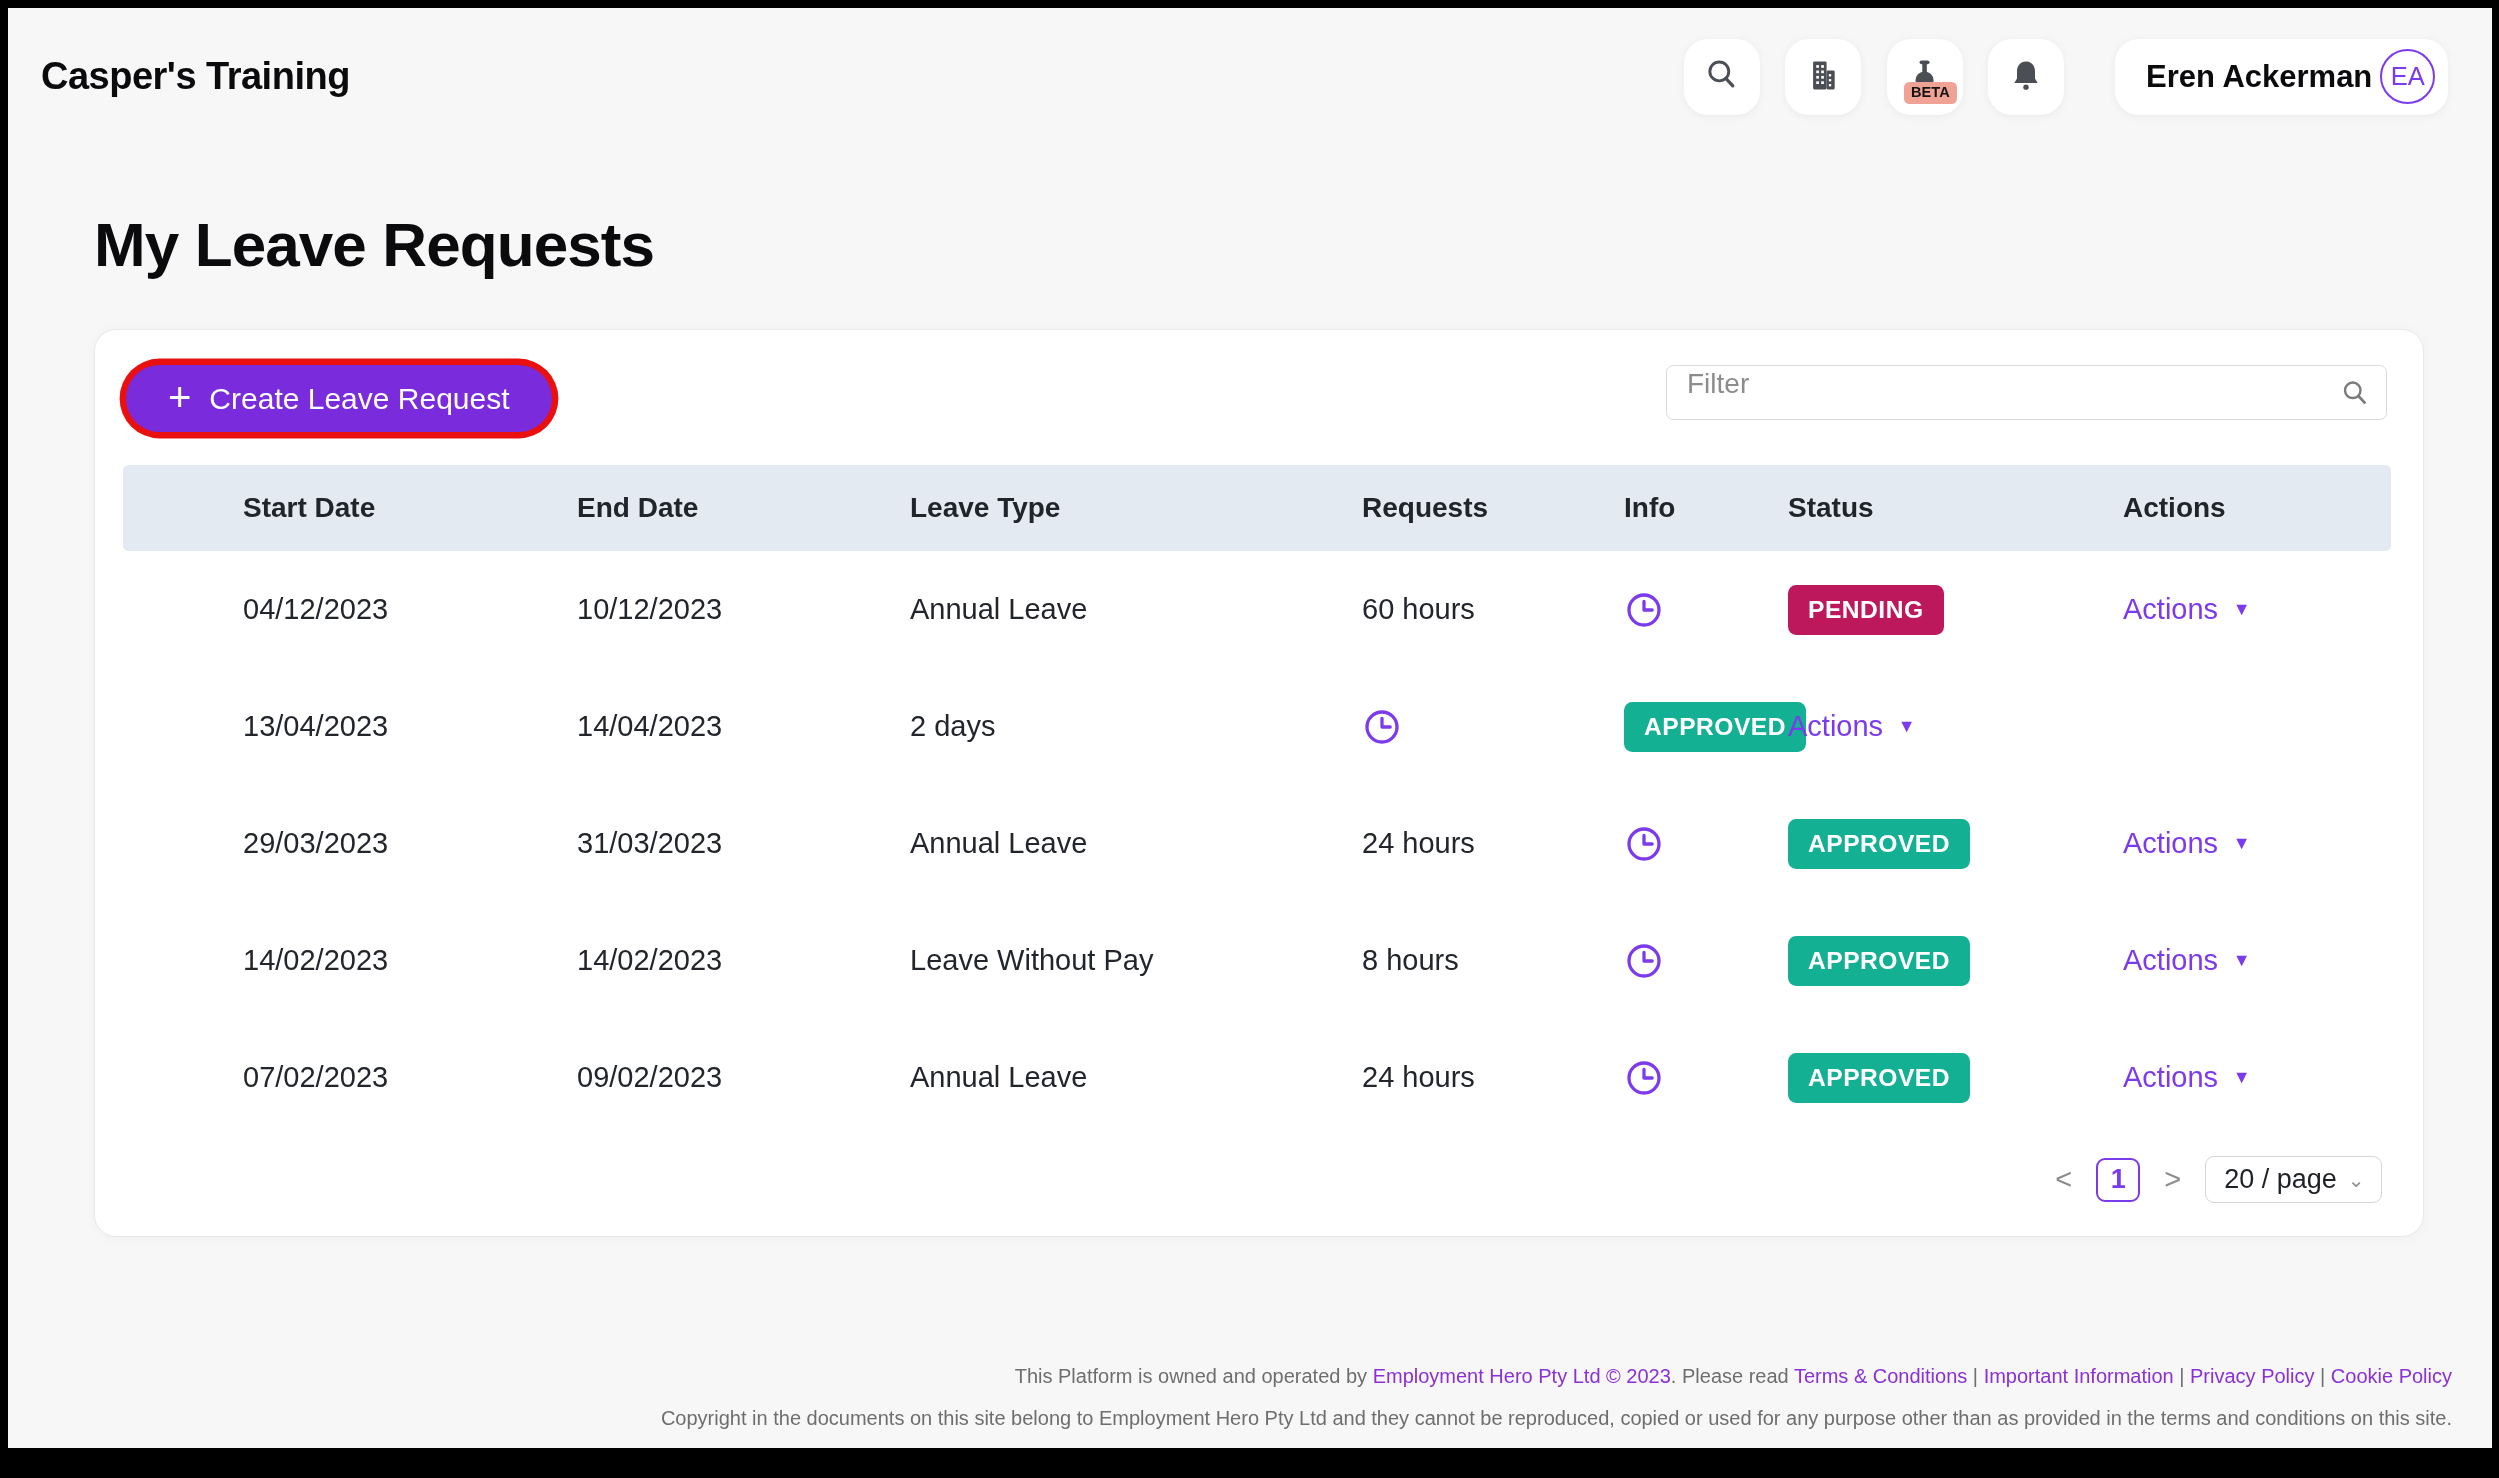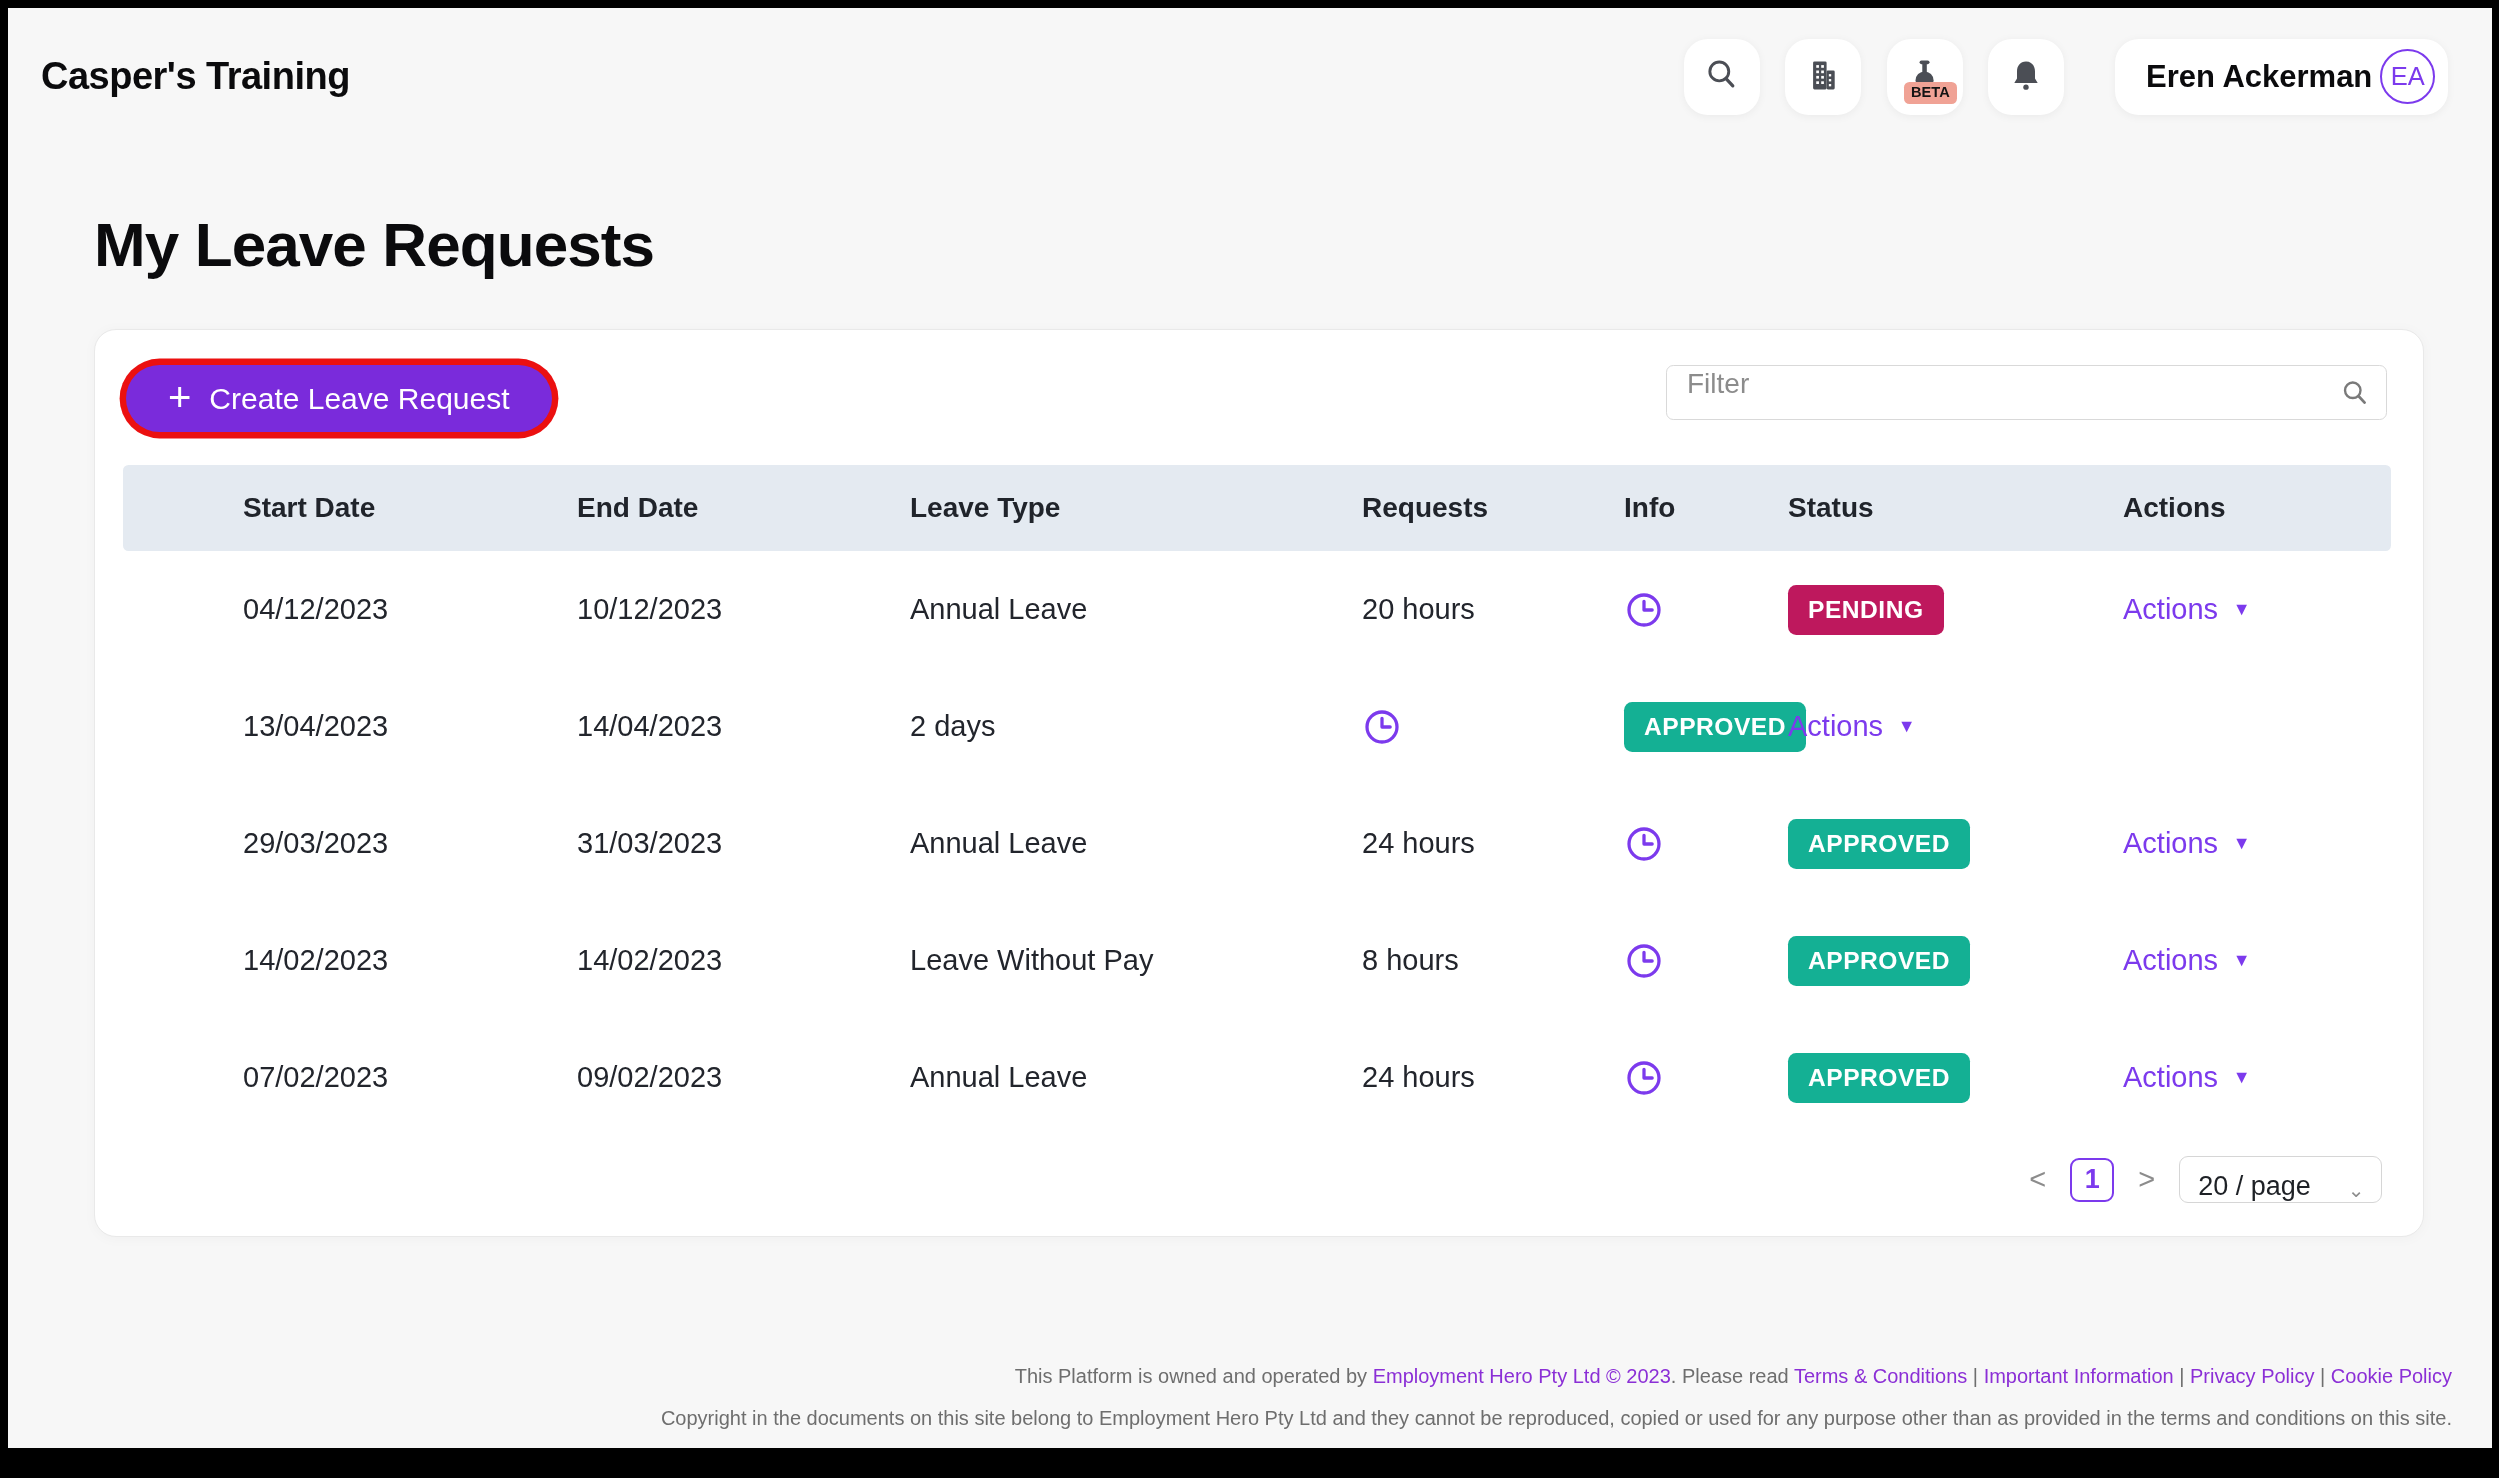--- a/index.html
+++ b/index.html
@@ -104,21 +104,21 @@
     display:flex; align-items:center; gap:24px;
   }
   .pg-arrow { color:#8C8C8C; font-size:29px; cursor:pointer; background:none; border:none; font-family:inherit; }
   .pg-current {
     width:44px; height:44px; border:2.7px solid #7C3AED; border-radius:9px;
     color:#7C3AED; font-size:27px; font-weight:700; background:#fff;
     display:flex; align-items:center; justify-content:center; cursor:pointer;
   }
   .pg-size {
     height:47px; border:1.8px solid #D6D6D6; border-radius:9px; background:#fff;
-    display:flex; align-items:flex-end; gap:37px; padding:0 16.4px 0 18px;
+    display:flex; align-items:center; gap:11px; padding:0 16.4px 0 18px;
     font-size:27px; color:#1E2126; cursor:pointer;
   }
   .pg-size .chev { color:#8C8C8C; font-size:20px; }
   
   .footer {
     position:absolute; right:40px; bottom:16.4px; left:40px;
     text-align:right; color:#6E6E6E; font-size:20px; line-height:1.35;
   }
   .footer .row2 { margin-top:14.6px; }
   .footer a { color:#8B2FD6; text-decoration:none; cursor:pointer; }
@@ -214,21 +214,21 @@
         <div>Requests</div>
         <div>Info</div>
         <div>Status</div>
         <div>Actions</div>
       </div>
       <div class="tbody">
       <div class="tr">
         <div>04/12/2023</div>
         <div>10/12/2023</div>
         <div>Annual Leave</div>
-        <div>20 hours</div>
+        <div>60 hours</div>
         <div>
           <span>
             <svg class="clock" width="40" height="40" viewBox="0 0 44 44">
               <circle cx="22" cy="22" r="16.5" fill="none" stroke="#7C3AED" stroke-width="3.6"></circle>
               <path d="M22 12.5 V22 H31" fill="none" stroke="#7C3AED" stroke-width="3.6" stroke-linecap="round" stroke-linejoin="round"></path>
             </svg>
           </span>
         </div>
         <div>
           <span class="badge" style="background: #be185d;">PENDING</span>

